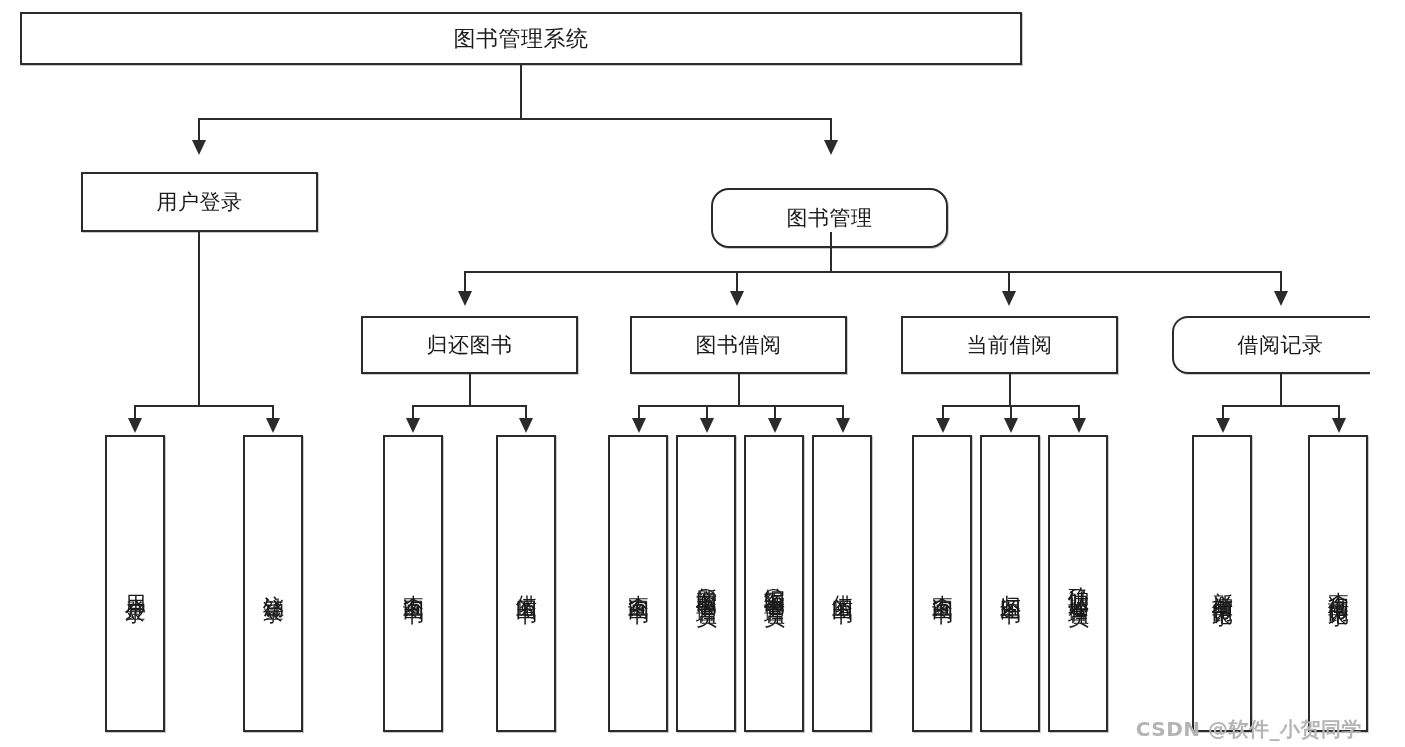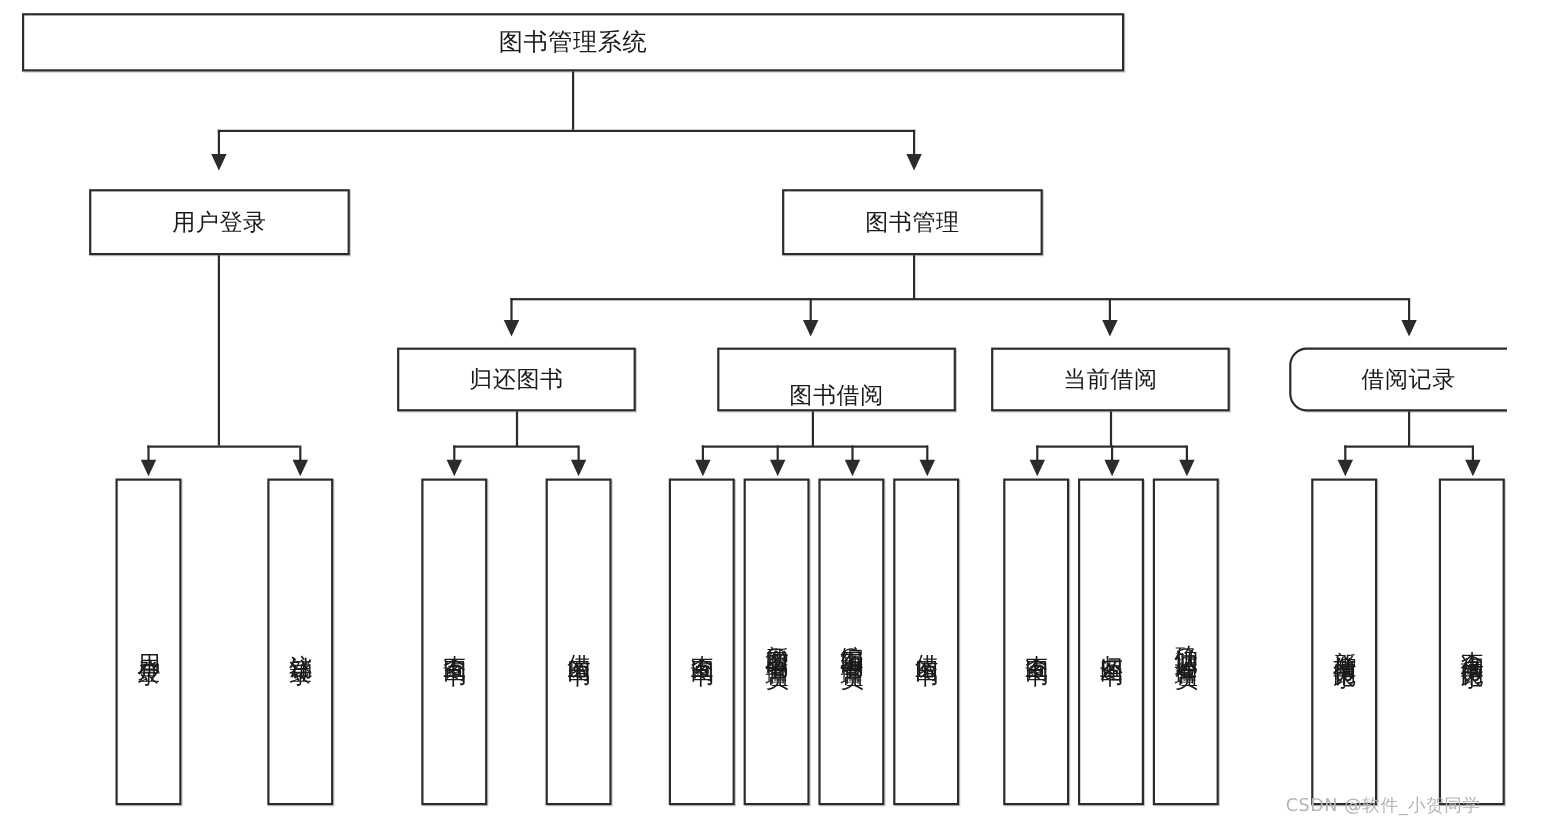--- a/index.html
+++ b/index.html
@@ -57,27 +57,28 @@
   .arrow{
     position:absolute;
     width:0;height:0;
     border-left:7px solid transparent;
     border-right:7px solid transparent;
     border-top:15px solid #2b2b2b;
   }
   
   #watermark{
     position:absolute;
-    right:24px;
+    right:8px;
     bottom:4px;
-    font-size:16px;
+    font-size:20px;
     color:#b4b4b4;
     white-space:nowrap;
     letter-spacing:.5px;
     pointer-events:none;
+    font-weight:bold;
   }
 </style>
 </head>
 <body>
 
 <div id="canvas">
 
   <div class="node h root" style="left:20px;top:12px;width:1002px;height:53px;">
     <span class="lbl">图书管理系统</span>
   </div>
@@ -88,21 +89,21 @@
 
   <div class="ln v" style="left:198px;top:118px;height:28px;"></div>
   <div class="arrow" style="left:192px;top:140px;"></div>
   <div class="ln v" style="left:830px;top:118px;height:28px;"></div>
   <div class="arrow" style="left:824px;top:140px;"></div>
 
   <div class="node h" style="left:81px;top:172px;width:237px;height:60px;">
     <span class="lbl">用户登录</span>
   </div>
 
-  <div class="node h" style="left:711px;top:172px;width:237px;height:60px;">
+  <div class="node h" style="left:711px;top:188px;width:237px;height:60px;border-radius:18px;">
     <span class="lbl">图书管理</span>
   </div>
 
   <div class="ln v" style="left:198px;top:232px;height:173px;"></div>
   <div class="ln h" style="left:134px;top:405px;width:138px;"></div>
   <div class="ln v" style="left:134px;top:405px;height:18px;"></div>
   <div class="arrow" style="left:128px;top:418px;"></div>
   <div class="ln v" style="left:272px;top:405px;height:18px;"></div>
   <div class="arrow" style="left:266px;top:418px;"></div>
 
@@ -113,21 +114,21 @@
   <div class="ln v" style="left:736px;top:271px;height:26px;"></div>
   <div class="arrow" style="left:730px;top:291px;"></div>
   <div class="ln v" style="left:1008px;top:271px;height:26px;"></div>
   <div class="arrow" style="left:1002px;top:291px;"></div>
   <div class="ln v" style="left:1280px;top:271px;height:26px;"></div>
   <div class="arrow" style="left:1274px;top:291px;"></div>
 
   <div class="node h" style="left:361px;top:316px;width:217px;height:58px;">
     <span class="lbl">归还图书</span>
   </div>
-  <div class="node h" style="left:652px;top:316px;width:217px;height:58px;align-items:flex-end;">
+  <div class="node h" style="left:630px;top:316px;width:217px;height:58px;">
     <span class="lbl">图书借阅</span>
   </div>
   <div class="node h" style="left:901px;top:316px;width:217px;height:58px;">
     <span class="lbl">当前借阅</span>
   </div>
   <div class="node h" style="left:1172px;top:316px;width:217px;height:58px;border-radius:16px;">
     <span class="lbl">借阅记录</span>
   </div>
 
   <div class="ln v" style="left:469px;top:374px;height:32px;"></div>

